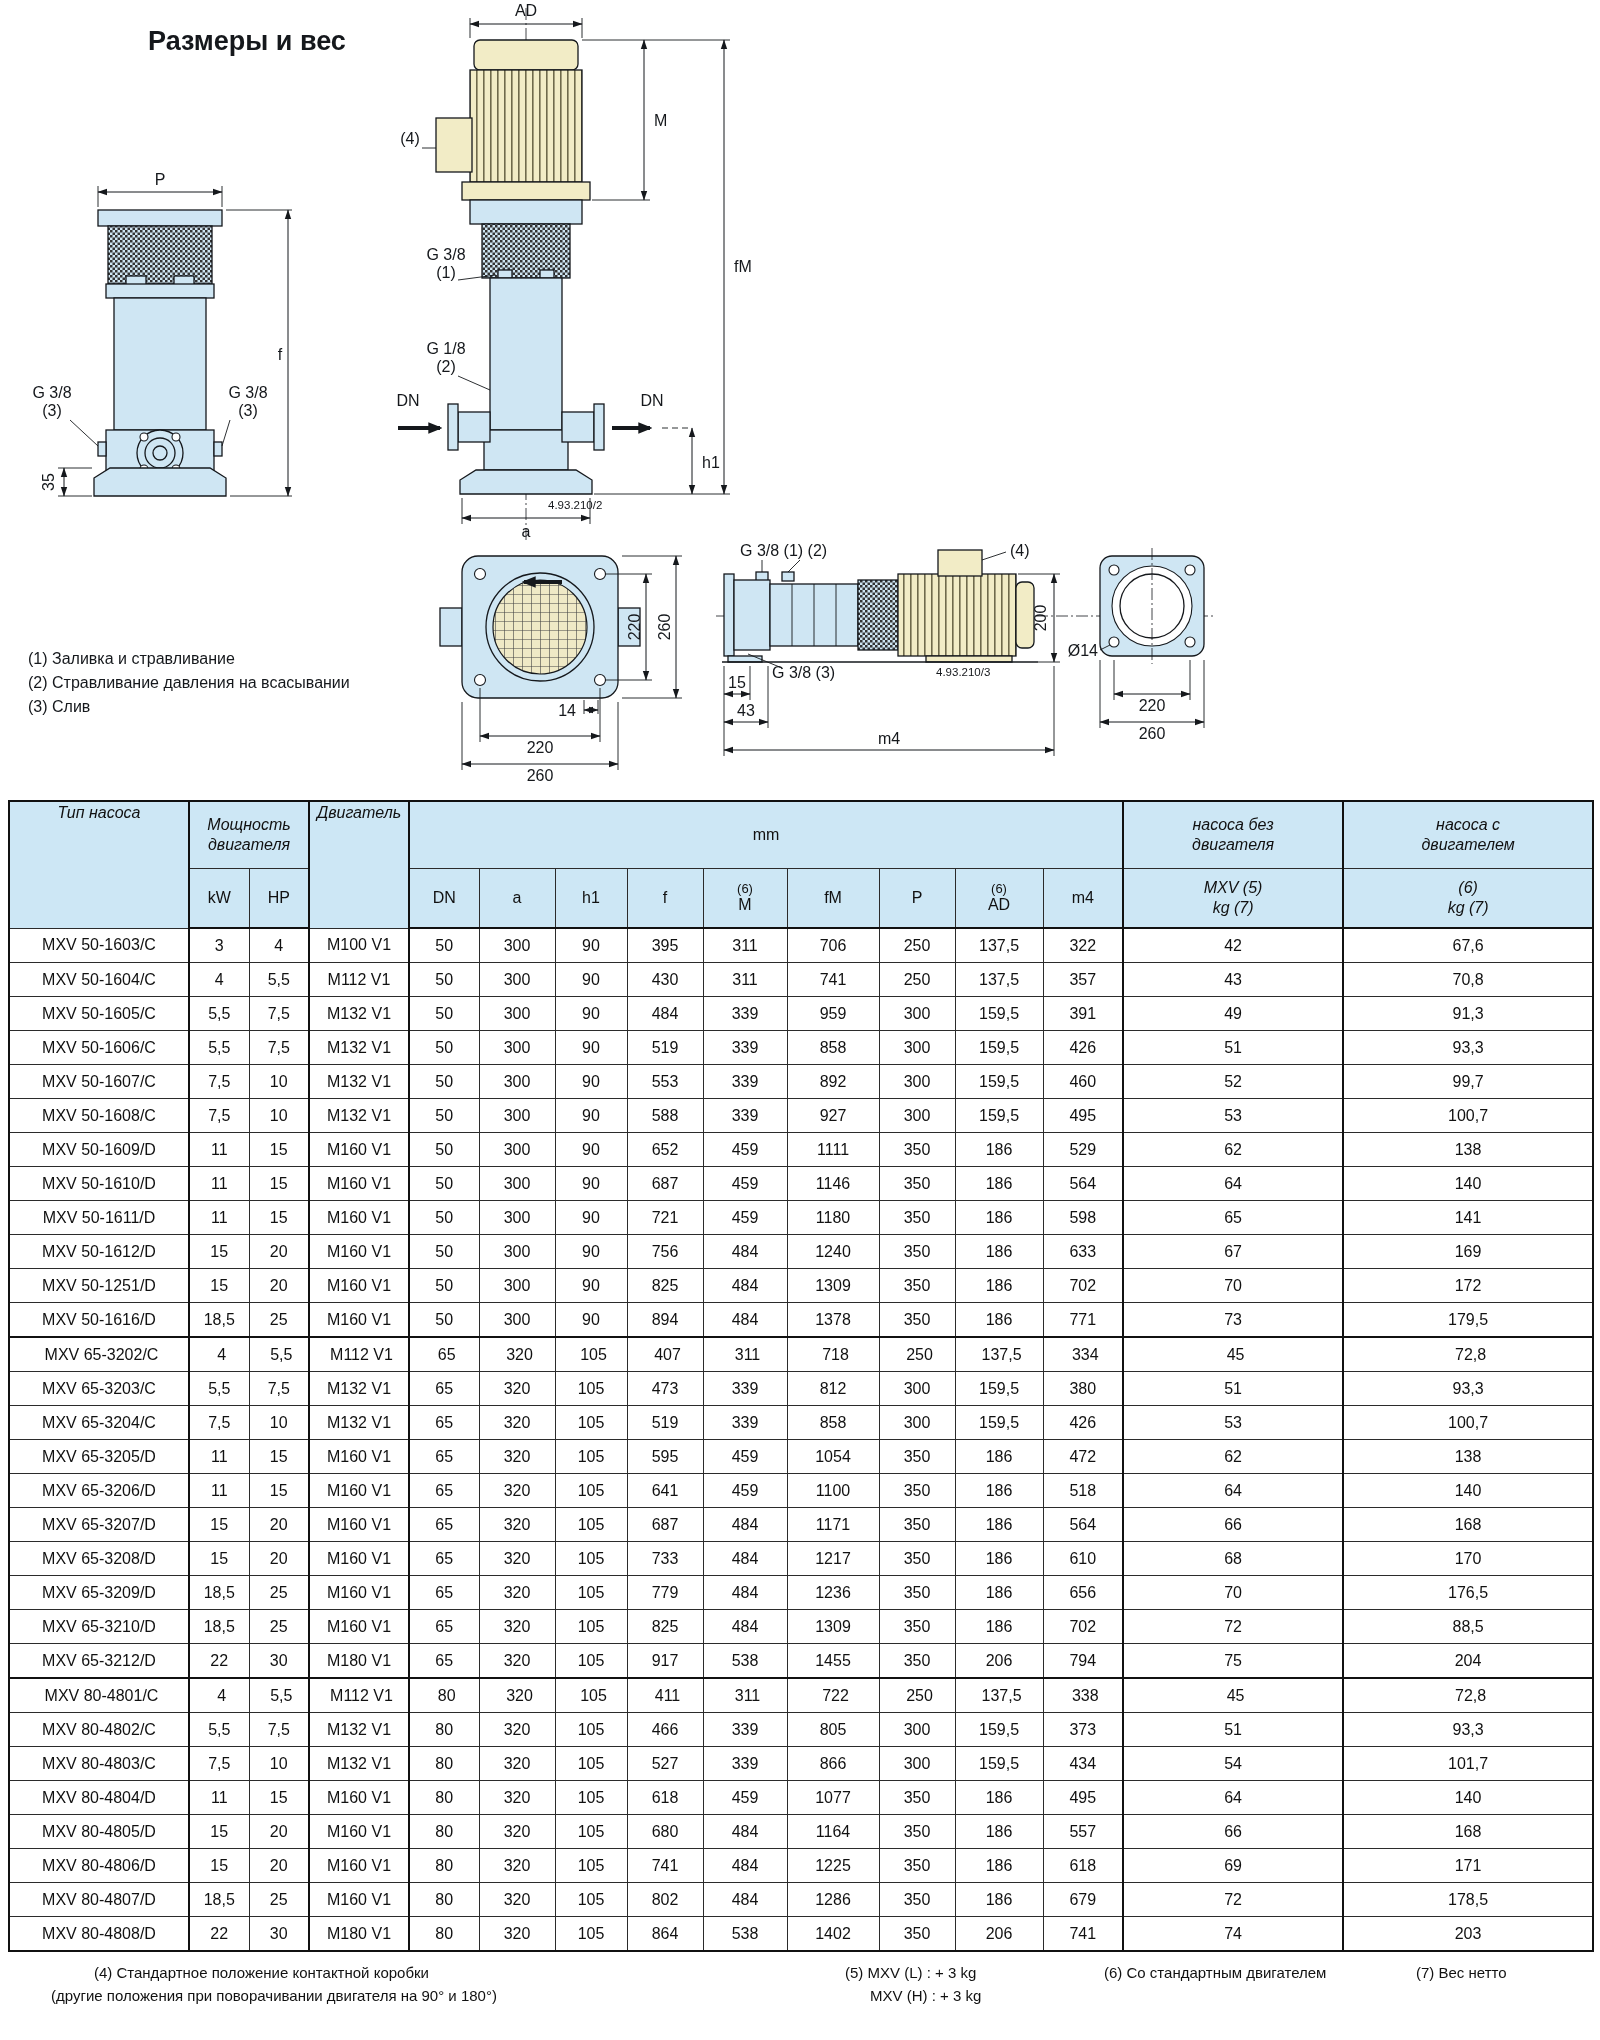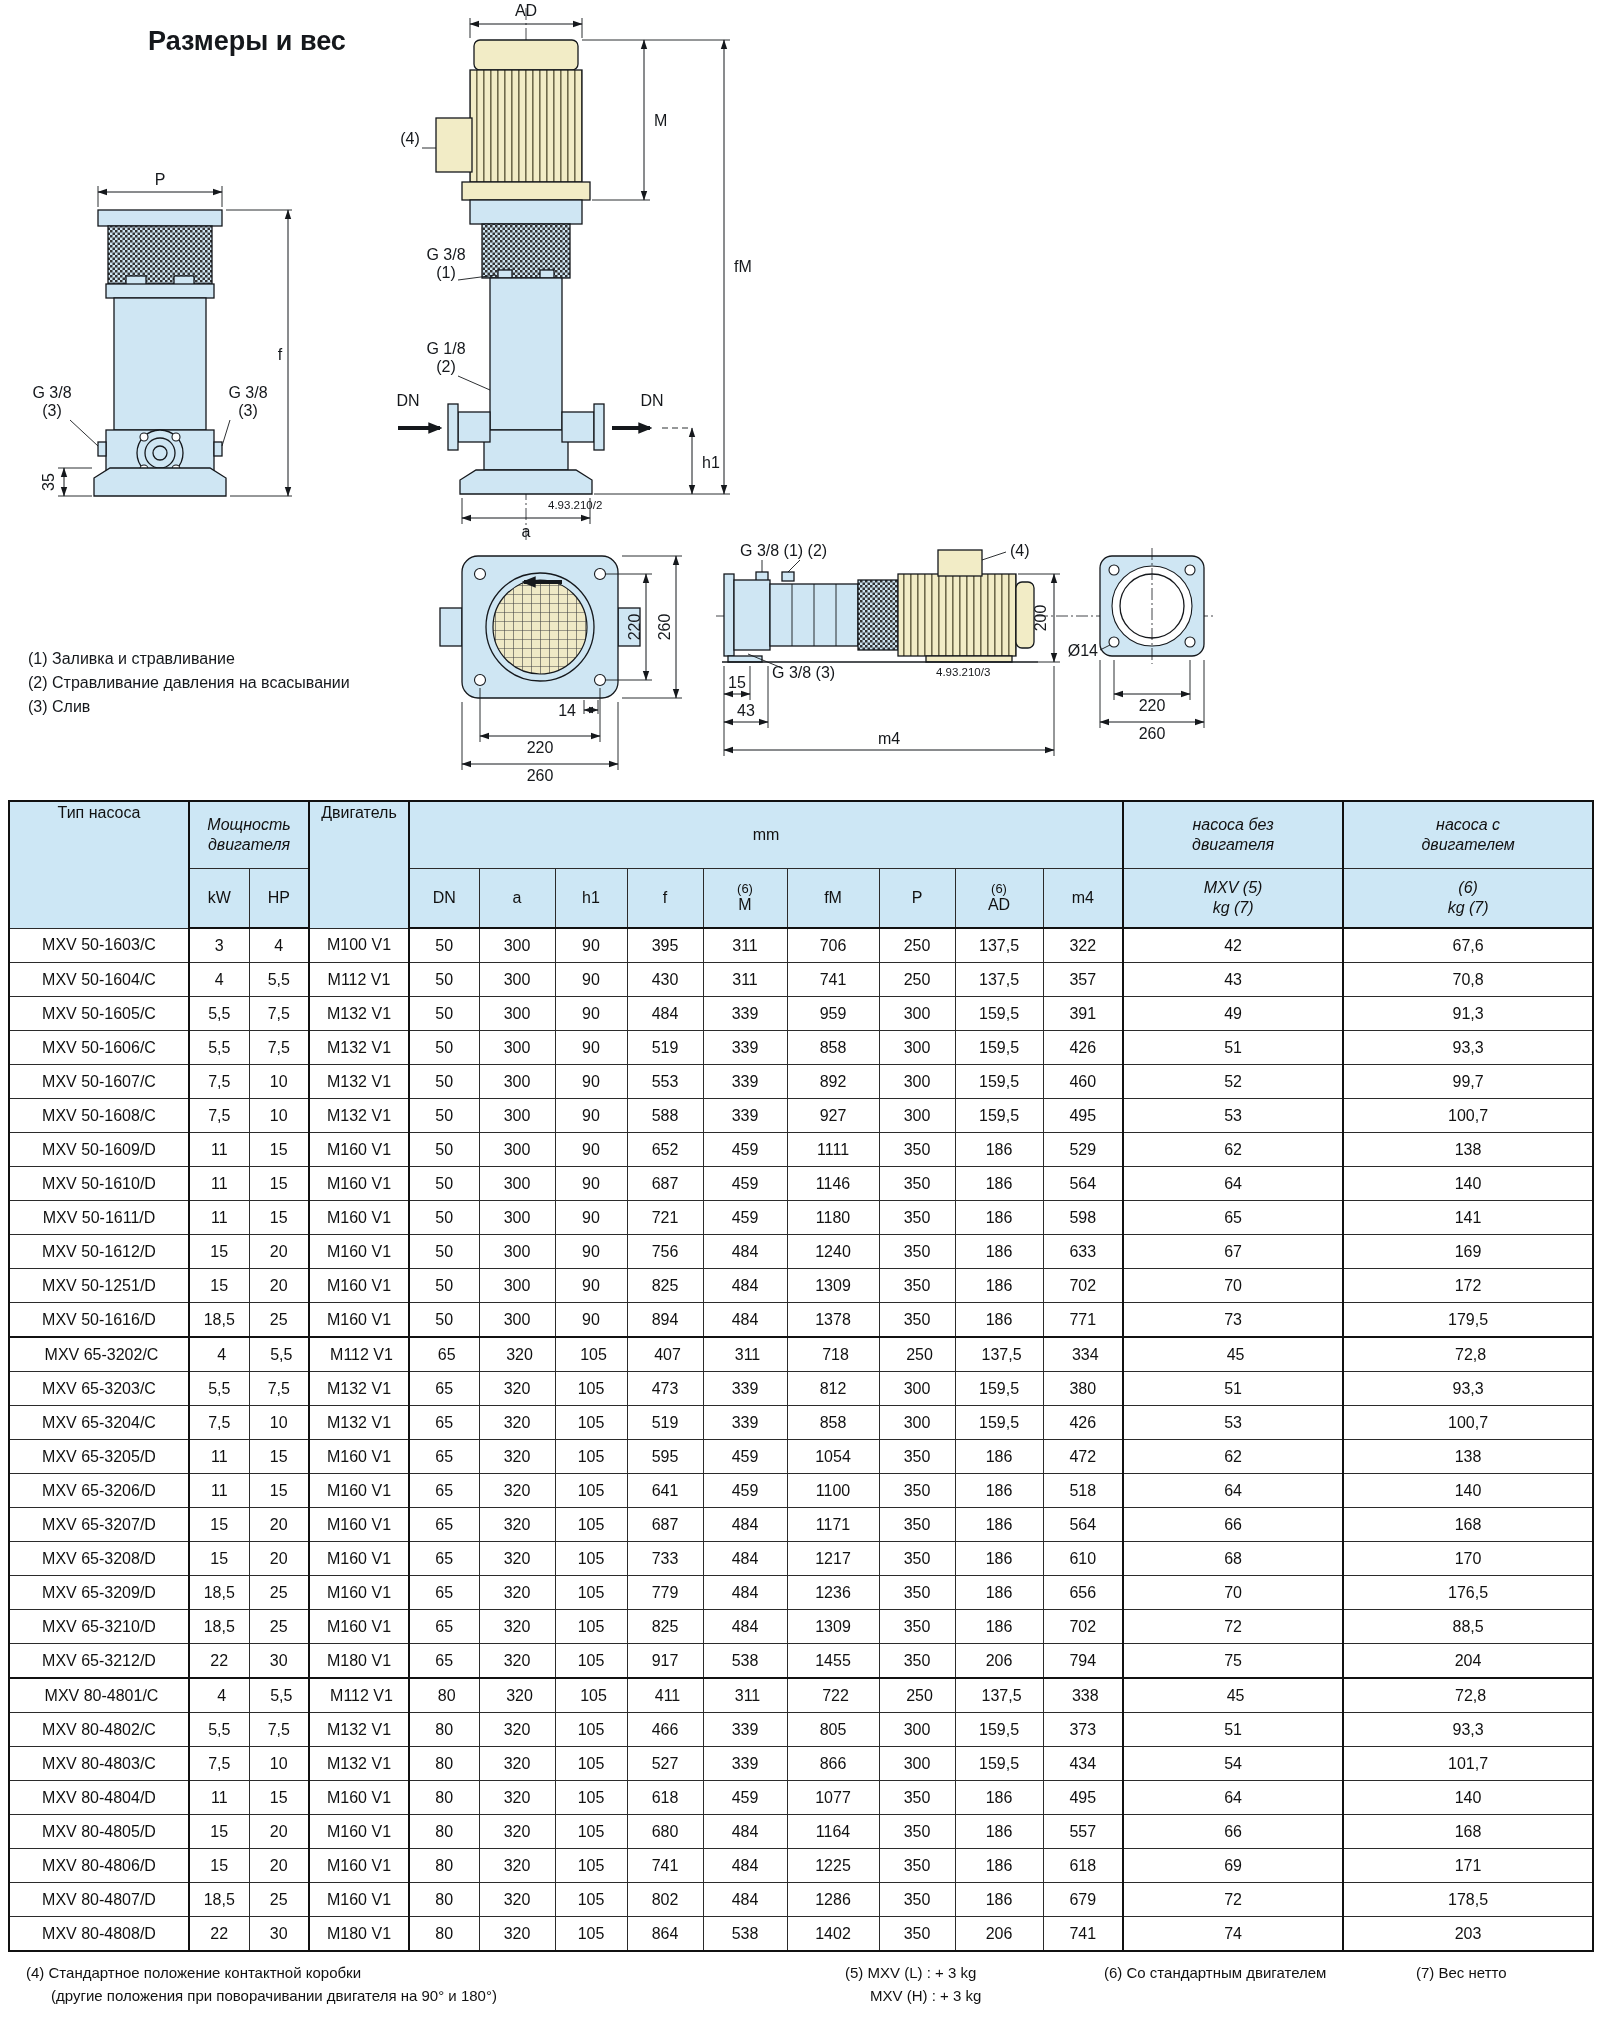--- a/index.html
+++ b/index.html
@@ -22,33 +22,33 @@
   .s-flow{stroke:#15181c;stroke-width:4;fill:none;}
 
   
   table.dims{border-collapse:collapse;table-layout:fixed;width:1584px;margin:4px 0 0 8px;border:2.5px solid #111;}
   table.dims th,table.dims td{border:1px solid #2b2b2b;text-align:center;overflow:hidden;}
   table.dims th{background:#cde7f5;font-weight:normal;font-size:16px;padding:2px 3px;}
   table.dims thead tr:first-child th{height:62px;}
   table.dims thead tr:last-child th{height:54px;border-bottom:2px solid #111;}
   table.dims td{height:33px;font-size:16px;padding:0 3px;white-space:nowrap;background:#fff;}
   .prewrap{white-space:pre-line;line-height:1.25;font-style:italic;}
-  .h-type,.h-motor{vertical-align:top;padding-top:20px;}
+  .h-type,.h-motor{vertical-align:top;padding-top:20px;font-style:italic;}
   .h-type{text-align:left;padding-left:24px;}
   .sup6{font-size:13px;line-height:1.1;}
   .bL{border-left:2px solid #111 !important;}
   td.c0{text-align:left;padding-left:24px;}
   td.c1,td.c2{background:#fcf7d9;}
   td.c4,td.c5,td.c6,td.c7,td.c8,td.c9,td.c10,td.c11,td.c12,td.c13,td.c14{background:#cde7f5;}
   tr.group-start td{border-top:2.5px solid #111;padding-left:8px;}
 
   
   .footnotes{position:relative;height:66px;margin-top:8px;font-size:15px;}
   .fn{position:absolute;top:2px;white-space:pre;line-height:1.5;}
-  #fn4{left:26px;}
+  #fn4{left:26px;text-align:center;}
   #fn5{left:845px;}
   #fn6{left:1104px;}
   #fn7{left:1416px;}
 </style>
 </head>
 <body>
 
 <div class="page">
 
   

